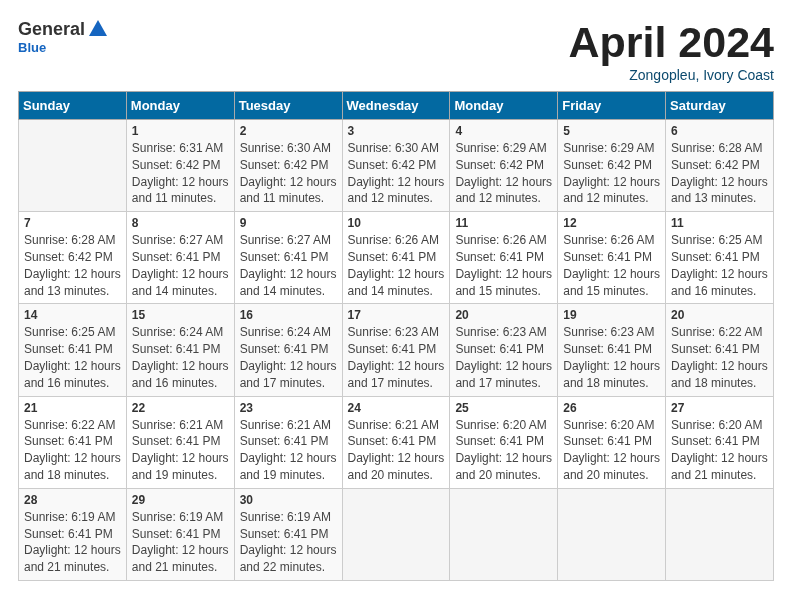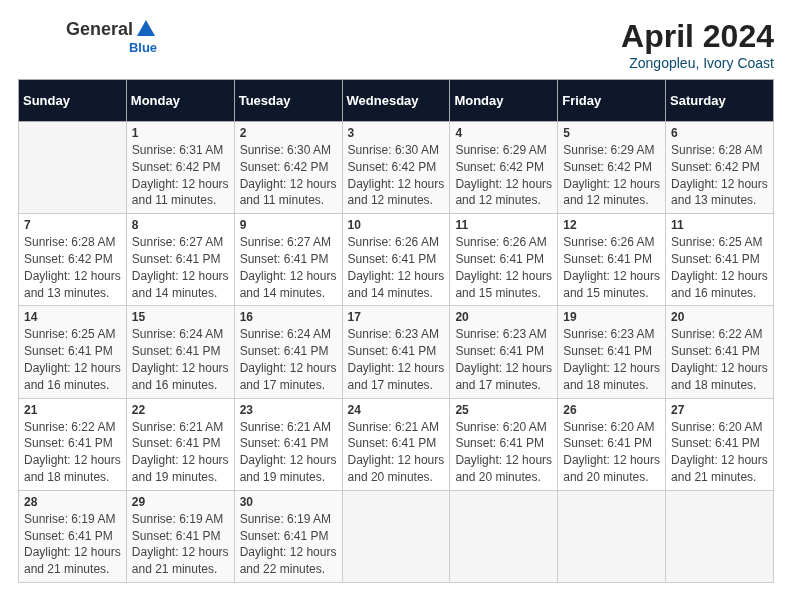--- a/index.html
+++ b/index.html
@@ -12,22 +12,21 @@
     }
     .header {
       display: flex;
       justify-content: space-between;
       align-items: flex-start;
       margin-bottom: 8px;
     }
     .logo {
       display: flex;
       flex-direction: column;
-      align-items: flex-end;
-      margin-left: 48px;
+      align-items: flex-start;
     }
     .logo-text {
       display: flex;
       align-items: center;
     }
     .logo-general {
       font-size: 18px;
       font-weight: bold;
       color: #333;
     }
@@ -38,39 +37,39 @@
     }
     .logo-icon {
       width: 22px;
       height: 22px;
       margin-left: 2px;
     }
     .title-block {
       text-align: right;
     }
     .month-title {
-      font-size: 32px;
+      font-size: 43px;
       font-weight: bold;
       color: #222;
     }
     .subtitle {
       font-size: 14px;
       color: #0c4a6e;
     }
     table {
       width: 100%;
       border-collapse: collapse;
       table-layout: fixed;
     }
     thead tr th {
-      background: #0f172a;
+      background: #0369a1;
       color: #fff;
       font-size: 13px;
       font-weight: bold;
-      padding: 13px 4px;
+      padding: 6px 4px;
       text-align: left;
       border: 1px solid #aaa;
     }
     tbody tr td {
       vertical-align: top;
       border: 1px solid #ccc;
       padding: 4px 5px;
       font-size: 10.5px;
       color: #333;
       min-height: 80px;

